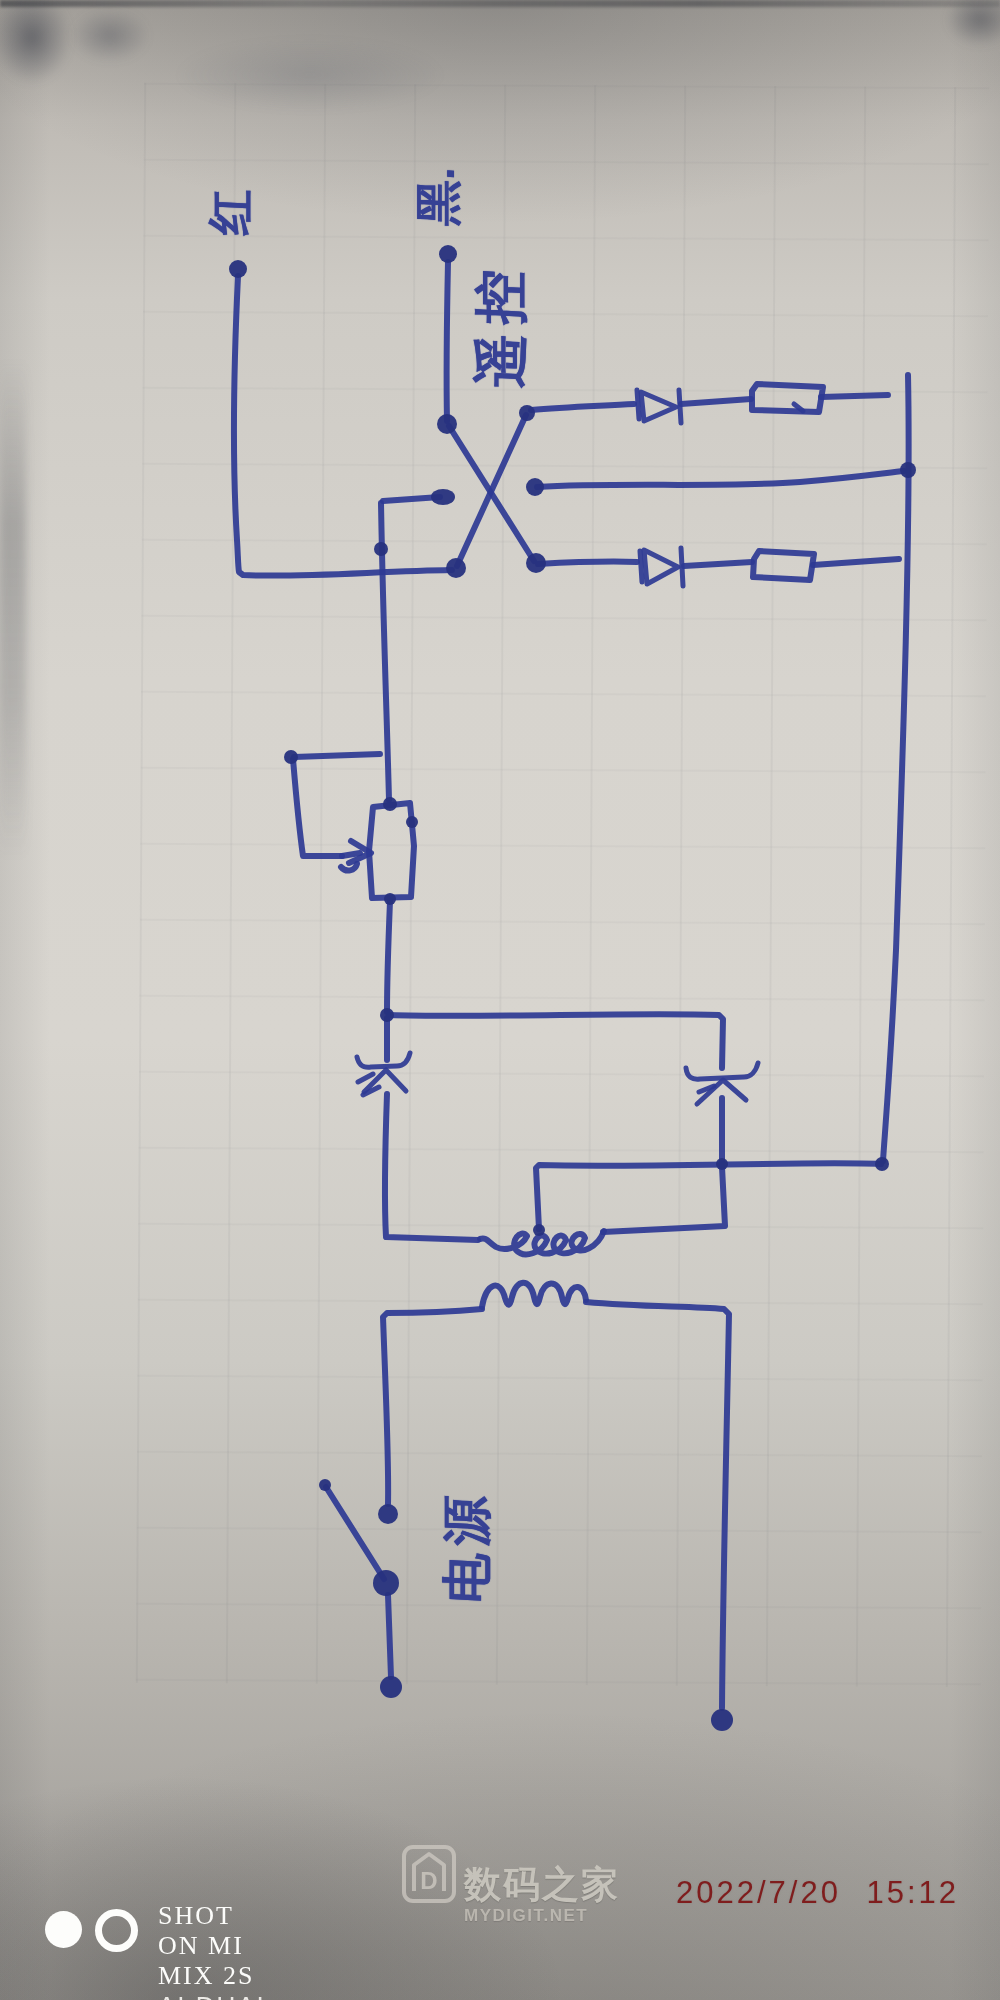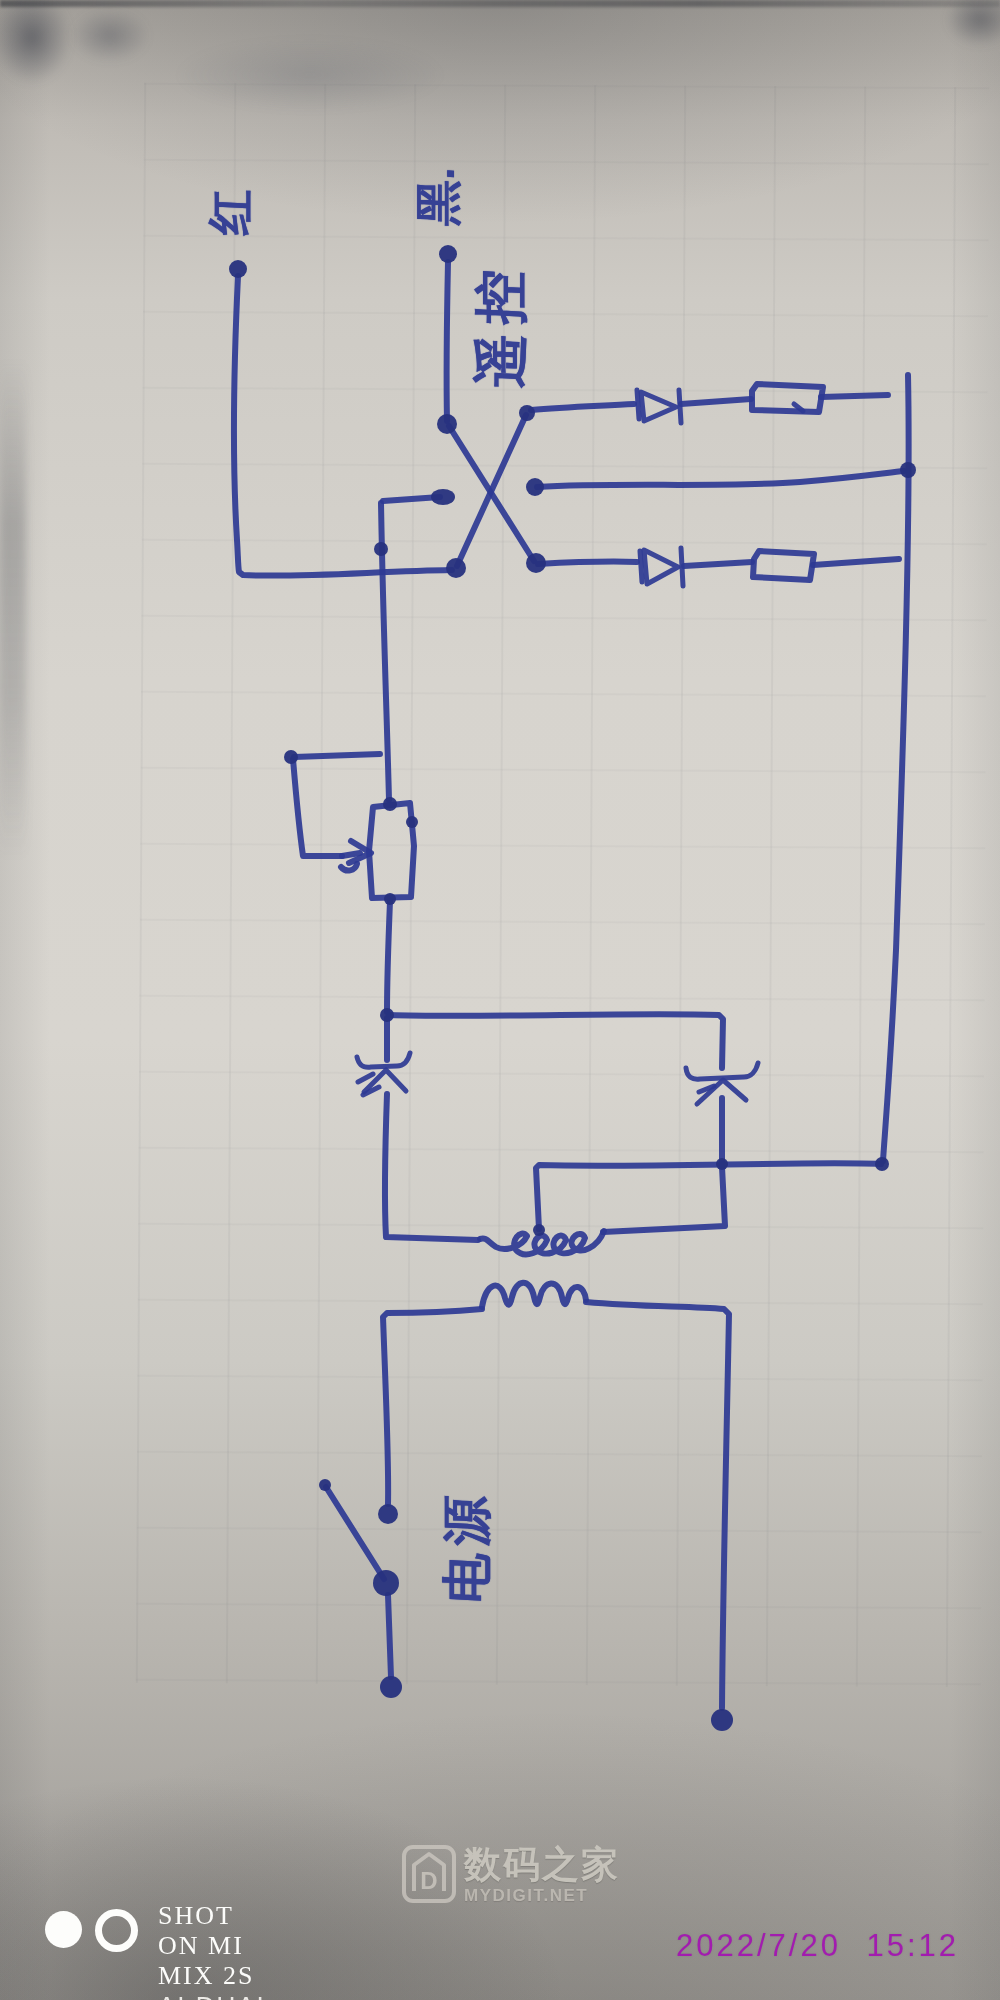--- a/index.html
+++ b/index.html
@@ -48,34 +48,34 @@
   .hw-red   {left:231px;top:212px;font-size:46px;}
   .hw-black {left:439px;top:196px;font-size:46px;}
   .hw-remote{left:501px;top:324px;font-size:54px;letter-spacing:9px;}
   .hw-power {left:467px;top:1546px;font-size:50px;letter-spacing:7px;}
 
   
   .wm{position:absolute;left:402px;top:1845px;display:flex;gap:8px;align-items:flex-start;opacity:.92;}
   .wm-logo{width:54px;height:58px;border:4px solid rgba(203,199,191,.85);border-radius:11px;
            box-sizing:border-box;position:relative;}
   .wm-cn{font-size:37px;font-weight:700;letter-spacing:2px;color:rgba(206,202,194,.95);
-         text-shadow:0 1px 1px rgba(92,90,86,.45);line-height:40px;}
+         text-shadow:0 1px 1px rgba(92,90,86,.45);line-height:40px;margin-top:20px;}
   .wm-en{font-size:17px;font-weight:700;letter-spacing:1.5px;color:rgba(198,194,186,.88);
          text-shadow:0 1px 1px rgba(92,90,86,.35);margin-top:1px;}
 
   
   .cam{position:absolute;left:45px;top:1901px;display:flex;align-items:center;gap:0;}
   .lens-a{position:absolute;left:0px;top:10px;width:37px;height:37px;border-radius:50%;background:#fdfdfb;}
   .lens-b{position:absolute;left:50px;top:8px;width:29px;height:29px;border-radius:50%;
           border:7px solid #fdfdfb;background:transparent;}
   .cam-text{position:absolute;left:113px;top:0;}
   .cam-l1{font-size:26px;letter-spacing:2px;color:#fcfcfa;line-height:30px;font-weight:400;font-family:Liberation Serif, serif;}
   .cam-l2{font-size:26px;letter-spacing:2px;color:#eceae6;line-height:30px;font-weight:400;}
-  .ts{position:absolute;left:676px;top:1928px;font-size:31px;letter-spacing:3px;word-spacing:14px;
-      color:#a21caf;font-weight:400;text-shadow:0 0 2px rgba(120,118,112,.4);}
+  .ts{position:absolute;left:676px;top:1875px;font-size:31px;letter-spacing:3px;word-spacing:14px;
+      color:#7f1d1d;font-weight:400;text-shadow:0 0 2px rgba(120,118,112,.4);}
 </style>
 </head>
 <body>
 
 <div class="layer paper"></div>
 <div class="grid"></div>
 <div class="smudge sm-top-edge"></div>
 <div class="smudge sm1"></div>
 <div class="smudge sm2"></div>
 <div class="smudge sm3"></div>

